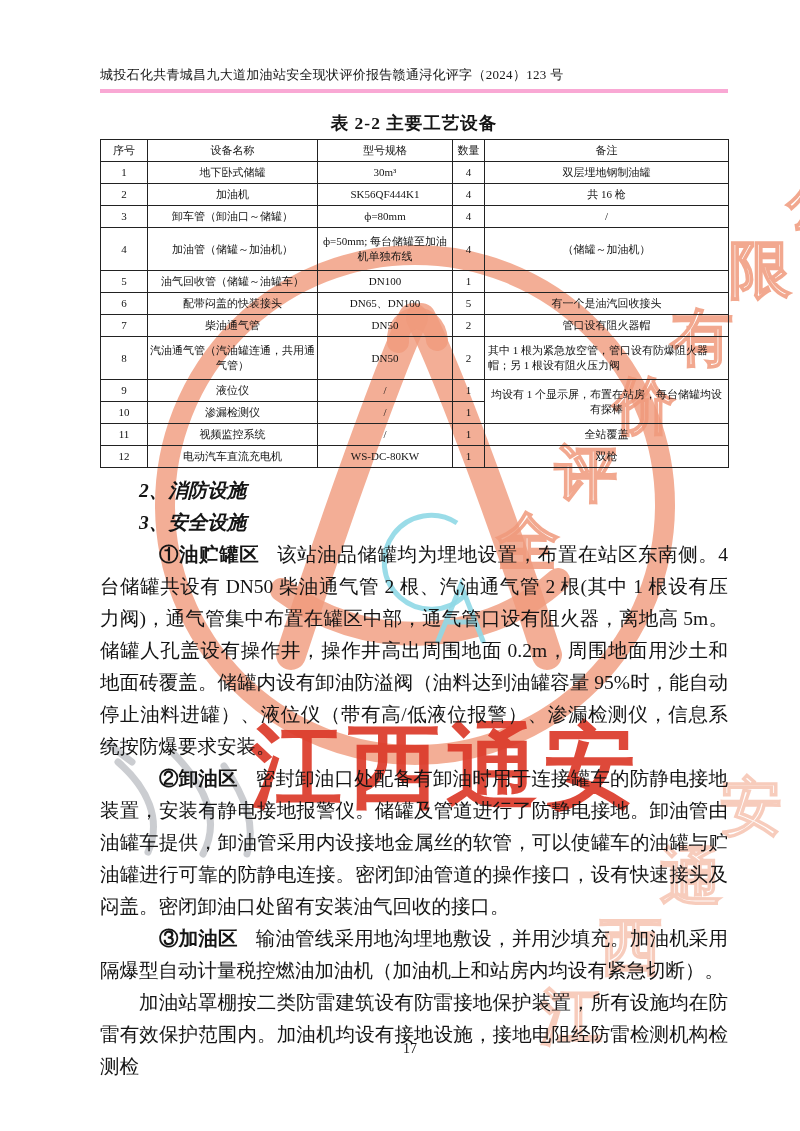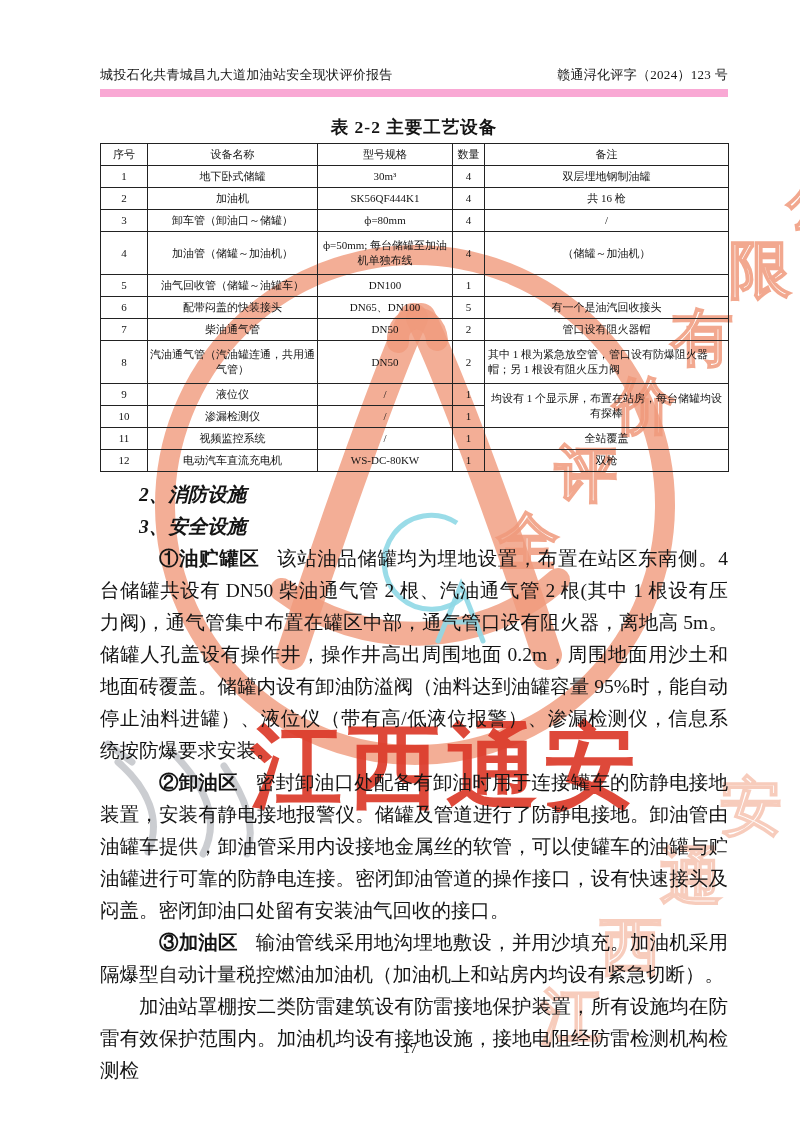--- a/index.html
+++ b/index.html
@@ -13,22 +13,22 @@
   .wm svg{position:absolute;left:0;top:0;}
   .wm-red{
     position:absolute;left:250px;top:728px;
     font-family:Liberation Mono, monospace;
     font-weight:bold;font-size:92px;letter-spacing:6px;line-height:1;
     white-space:nowrap;opacity:.92;
   }
   
   .content{position:absolute;left:100px;top:0;width:628px;z-index:2;}
   .doc-header{
-    display:flex;justify-content:space-between;align-items:flex-end;
-    padding-top:66px;padding-bottom:5px;border-bottom:8px solid #f9a8d4;
+    display:flex;align-items:flex-end;
+    padding-top:66px;padding-bottom:5px;border-bottom:4px solid #f9a8d4;
     font-size:13px;letter-spacing:.3px;
   }
   .table-title{
     text-align:center;font-weight:bold;font-size:17.5px;
     margin-top:18px;margin-bottom:4px;letter-spacing:1px;
   }
   table.equip{width:628px;border-collapse:collapse;table-layout:fixed;font-size:11px;}
   table.equip td,table.equip th{
     border:1px solid #222;text-align:center;vertical-align:middle;
     padding:0 1px;line-height:1.32;height:21px;font-weight:normal;

